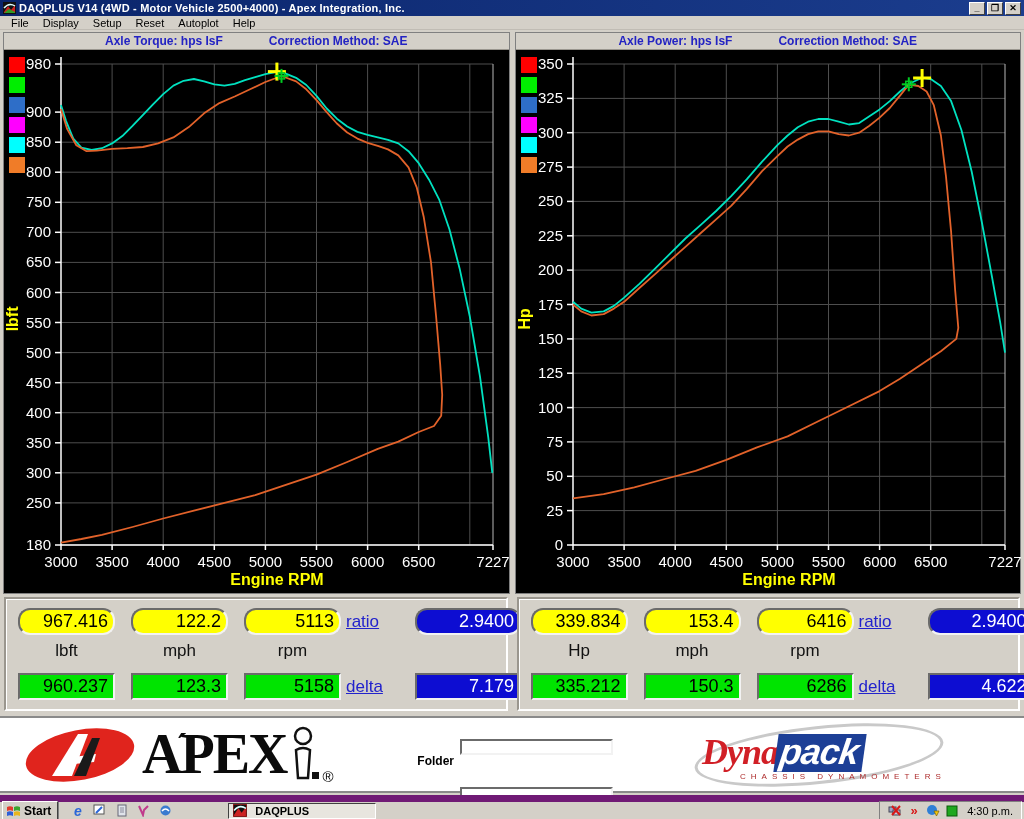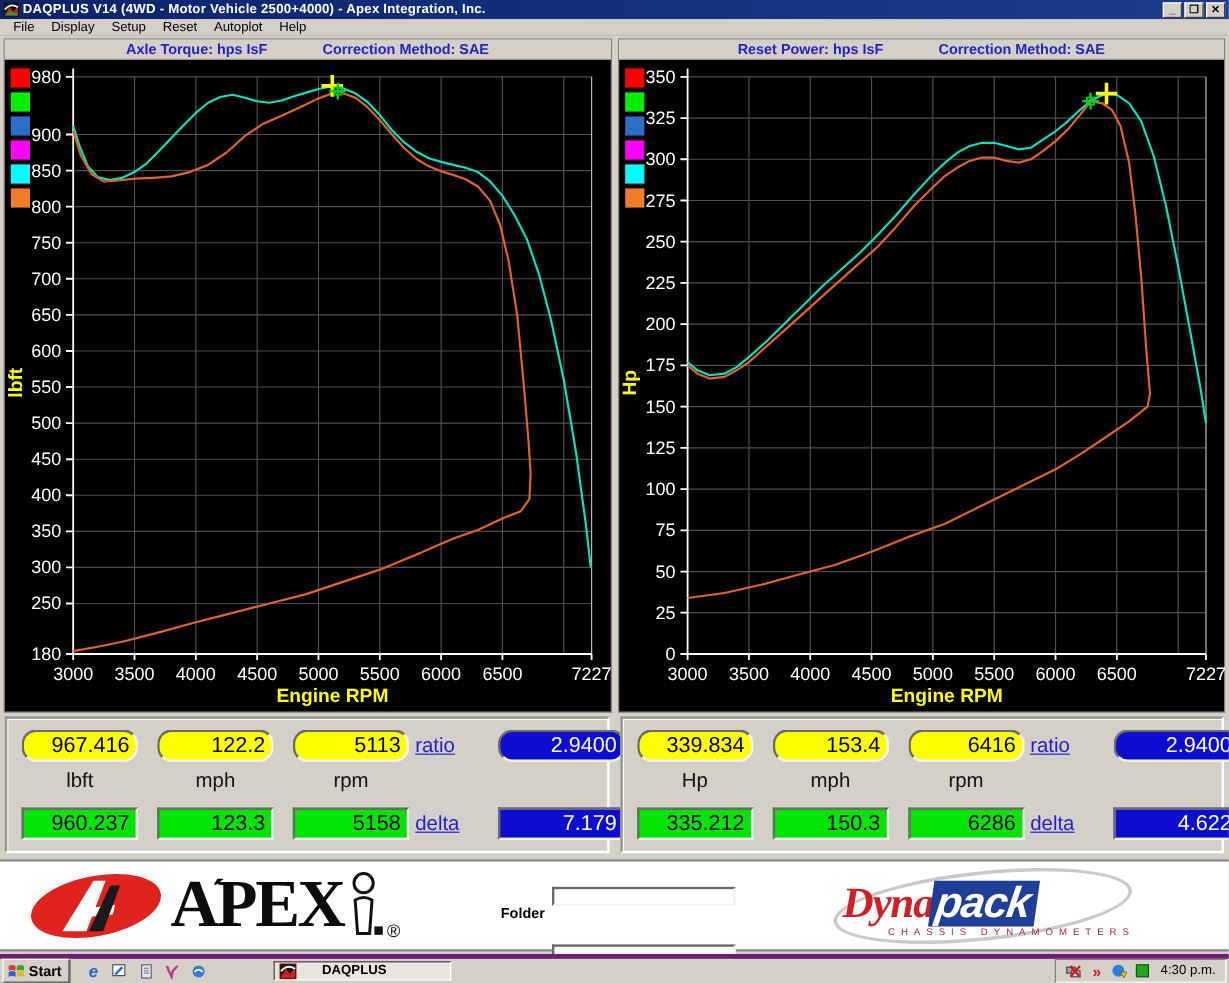--- a/index.html
+++ b/index.html
@@ -53,25 +53,25 @@
   .runrow label { width:50px; text-align:right; font-size:12px; font-weight:bold; color:#000; margin-right:6px;margin-top:28px; }
   .runrow input { width:153px; height:16px; border:2px solid; border-color:#6b6b6b #f2f2f2 #f2f2f2 #6b6b6b; background:#fff; font-size:11px; padding:0 2px; }
   .dynapack { position:absolute; left:690px; top:8px; width:265px; height:60px; }
   .dyna-ellipse { position:absolute; left:4px; top:0px; width:250px; height:58px; border:3px solid #c9c9c9; border-radius:50%; transform:rotate(-6deg); }
   .dyna-text { position:absolute; left:12px; top:8px; font-weight:bold; font-style:italic; font-size:36px; line-height:36px; letter-spacing:-1px; white-space:nowrap; }
   .dyna-red { color:#d11f26;font-family:Liberation Serif, serif; }
   .dyna-blue-bg { display:inline-block; background:#1d3f96; color:#fff; transform:skewX(-8deg); padding:0 6px 2px 4px; margin-left:-2px; }
   .dyna-tagline { position:absolute; left:50px; top:46px; font-size:8px; letter-spacing:5px; color:#ad2a2a; white-space:nowrap; }
 
   
-  .taskbar { position:absolute; bottom:0; left:0; right:0; height:24px; background:#d4d0c8; border-top:4px solid #701a75; display:flex; align-items:center; }
+  .taskbar { position:absolute; bottom:0; left:0; right:0; height:24px; background:#d4d0c8; border-top:7px solid #701a75; display:flex; align-items:center; }
   .start-btn { margin-left:2px; height:20px; display:flex; align-items:center; gap:3px; padding:0 6px 0 4px; background:#d4d0c8; border:1px solid; border-color:#fff #404040 #404040 #fff; box-shadow:1px 1px 0 #808080; font-size:12px; font-weight:bold; }
   .ql { display:flex; align-items:center; gap:7px; margin-left:12px; }
   .ql-icon { width:15px; height:15px; display:flex; align-items:center; justify-content:center; font-size:12px; }
-  .task-btn { margin-left:55px; width:148px; height:16px; display:flex; align-items:center; gap:21px; padding:0 4px; background:#e8e5df; border:1px solid; border-color:#404040 #fff #fff #404040; font-size:11px; font-weight:bold; }
+  .task-btn { margin-left:55px; width:148px; height:16px; display:flex; align-items:center; gap:8px; padding:0 4px; background:#e8e5df; border:1px solid; border-color:#404040 #fff #fff #404040; font-size:11px; font-weight:bold; }
   .tray { margin-left:auto; margin-right:2px; height:20px; display:flex; align-items:center; gap:5px; padding:0 8px; border:1px solid; border-color:#808080 #fff #fff #808080; }
   .tray-clock { font-size:11px; color:#000; margin-left:3px; }
   .ti { width:14px; height:13px; display:flex; align-items:center; justify-content:center; }
 </style>
 </head>
 <body>
 
 <div class="titlebar">
   <svg class="appicon" viewBox="0 0 13 12">
     <rect width="13" height="12" fill="#111"></rect>
@@ -198,21 +198,21 @@
             <line x1="277.5" y1="18.9" x2="277.5" y2="32.9" stroke="#00cc22" stroke-width="2"></line>
             <rect x="274.5" y="22.9" width="6" height="6" fill="none" stroke="#00cc22" stroke-width="1.5"></rect>
             <text x="273" y="535" text-anchor="middle" fill="#ffff00" font-size="16" font-weight="bold">Engine RPM</text>
             <text x="14" y="268.93" text-anchor="middle" fill="#ffff00" font-size="16" font-weight="bold" transform="rotate(-90 14 268.93)">lbft</text>
           </svg></div>
     </div>
   </div>
 
   <div class="chart-panel">
     <div class="chart-header">
-      <span>Reset Power: hps IsF</span>
+      <span>Axle Power: hps IsF</span>
       <span>Correction Method: SAE</span>
     </div>
     <div class="chart-black">
       <div class="legend">
           <div class="sw" style="background: rgb(255, 0, 0);"></div>
           <div class="sw" style="background: rgb(0, 238, 0);"></div>
           <div class="sw" style="background: rgb(46, 110, 200);"></div>
           <div class="sw" style="background: rgb(255, 0, 255);"></div>
           <div class="sw" style="background: rgb(0, 255, 255);"></div>
           <div class="sw" style="background: rgb(240, 124, 40);"></div>

